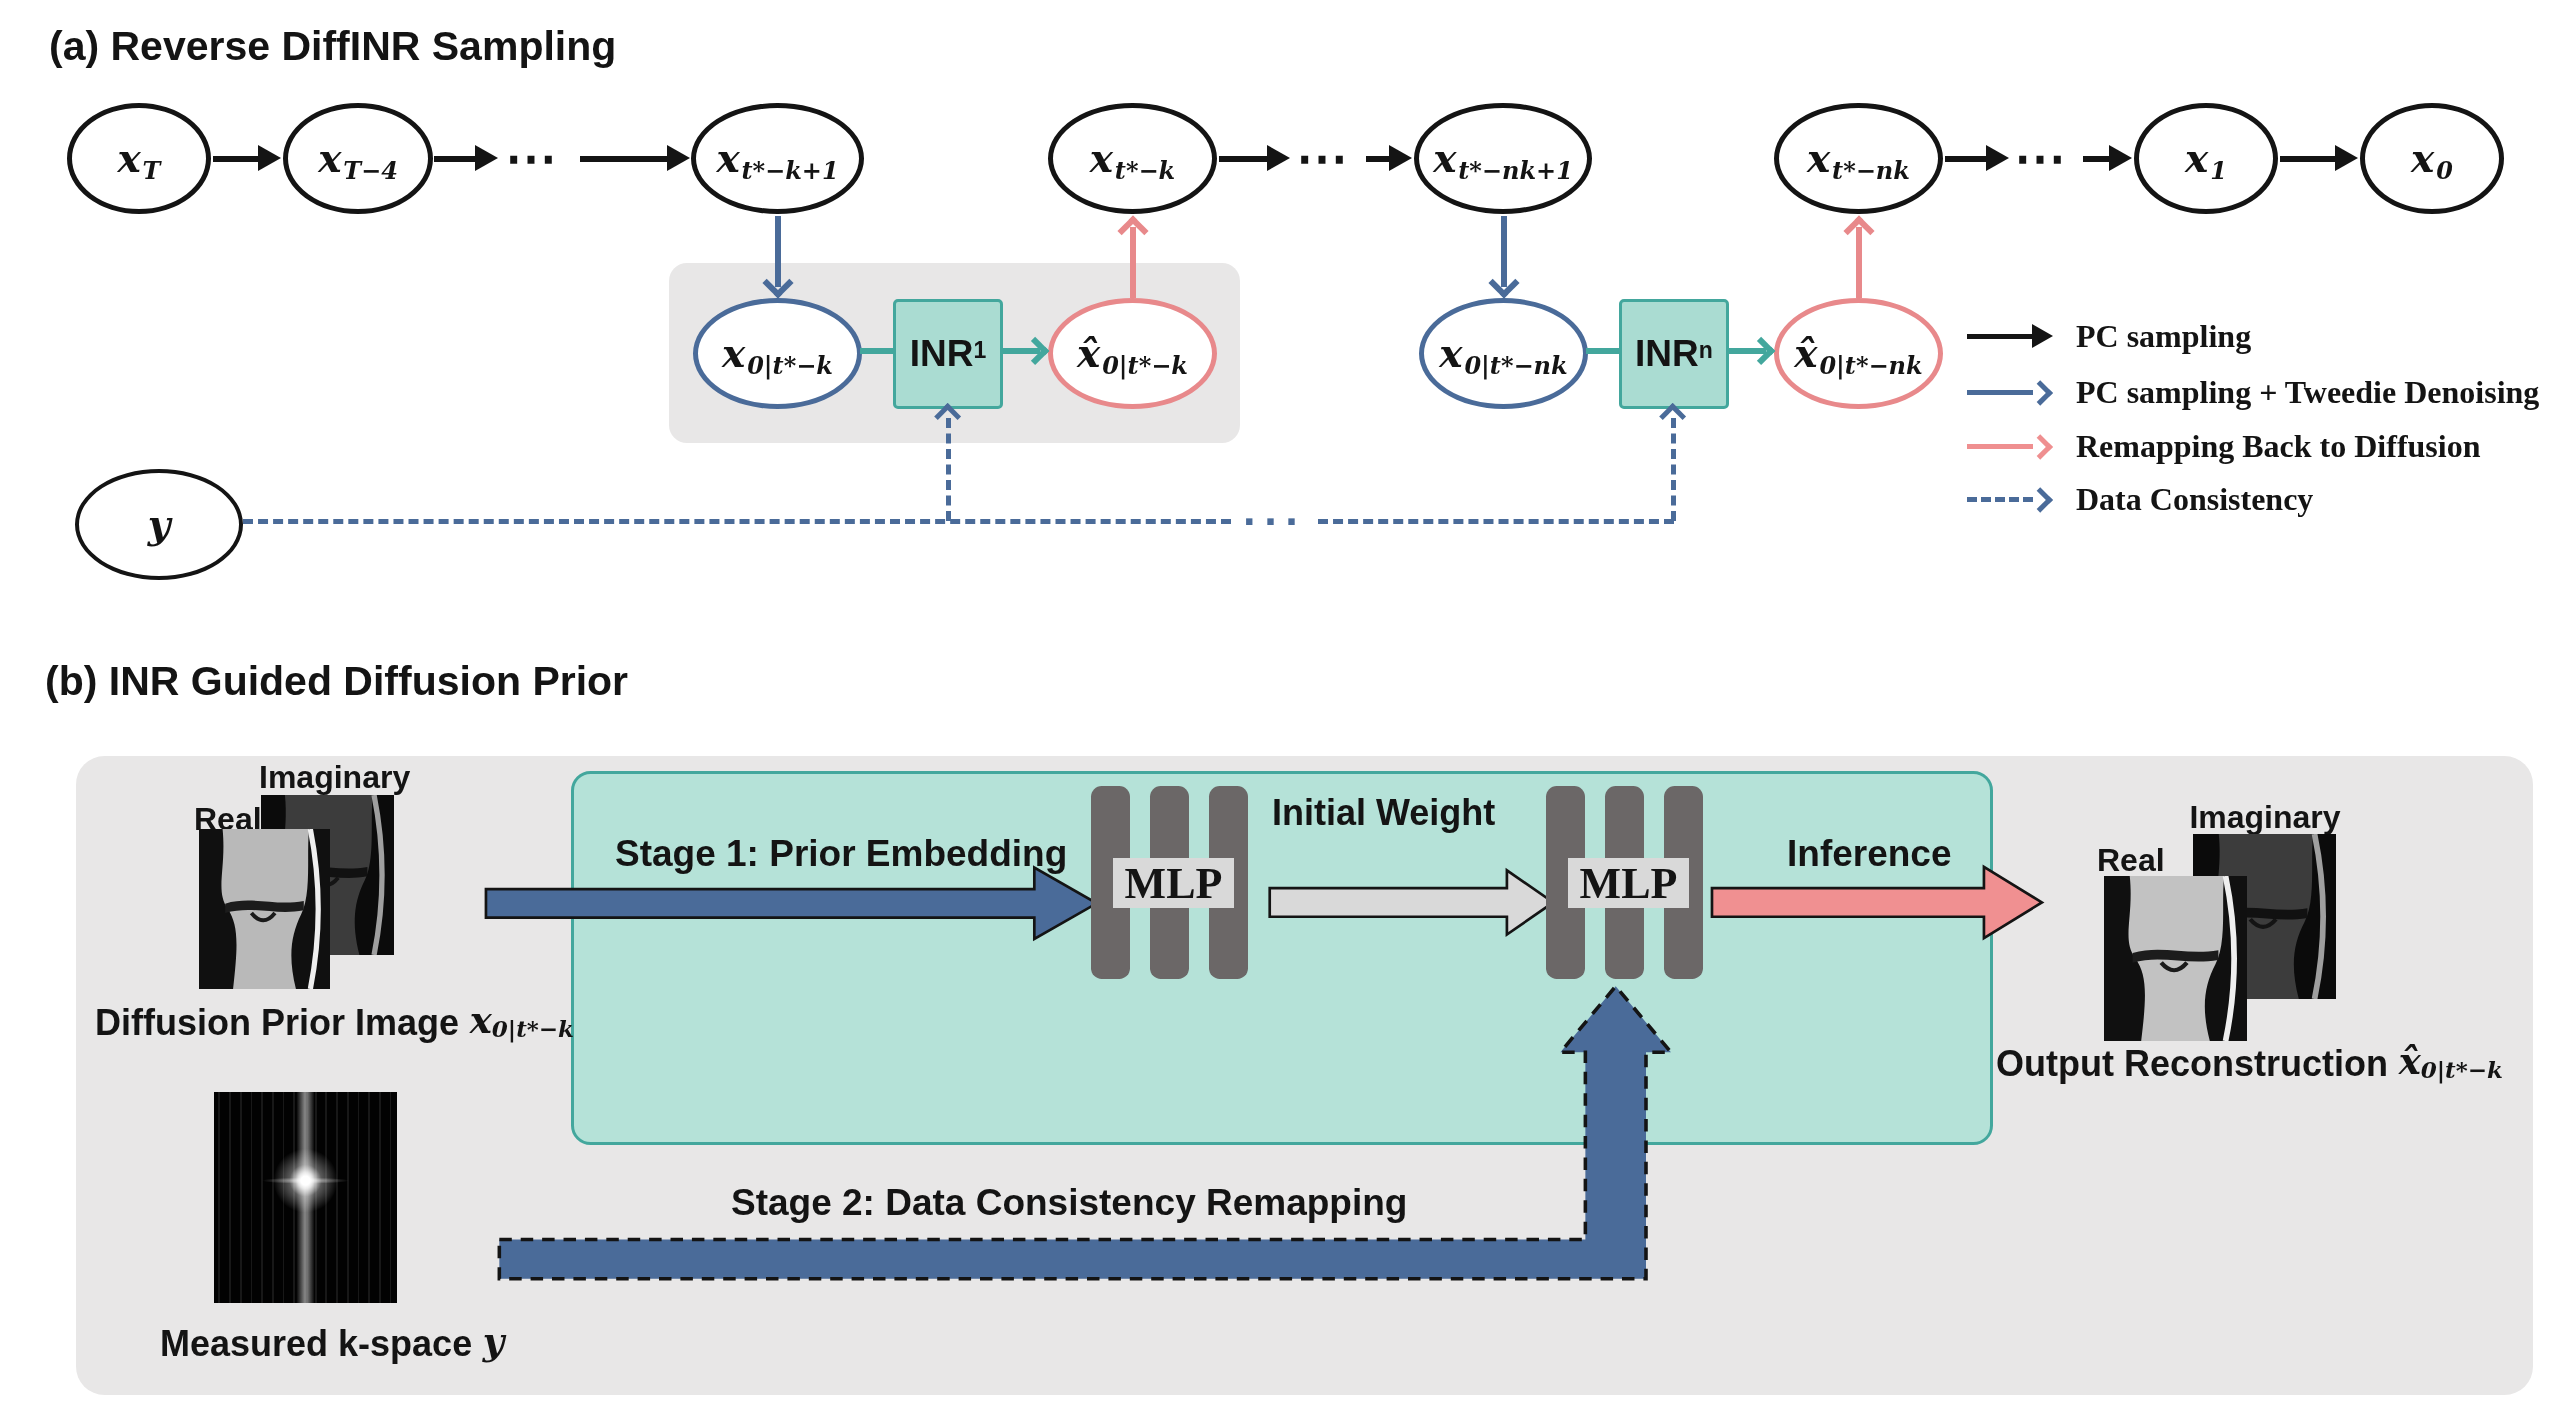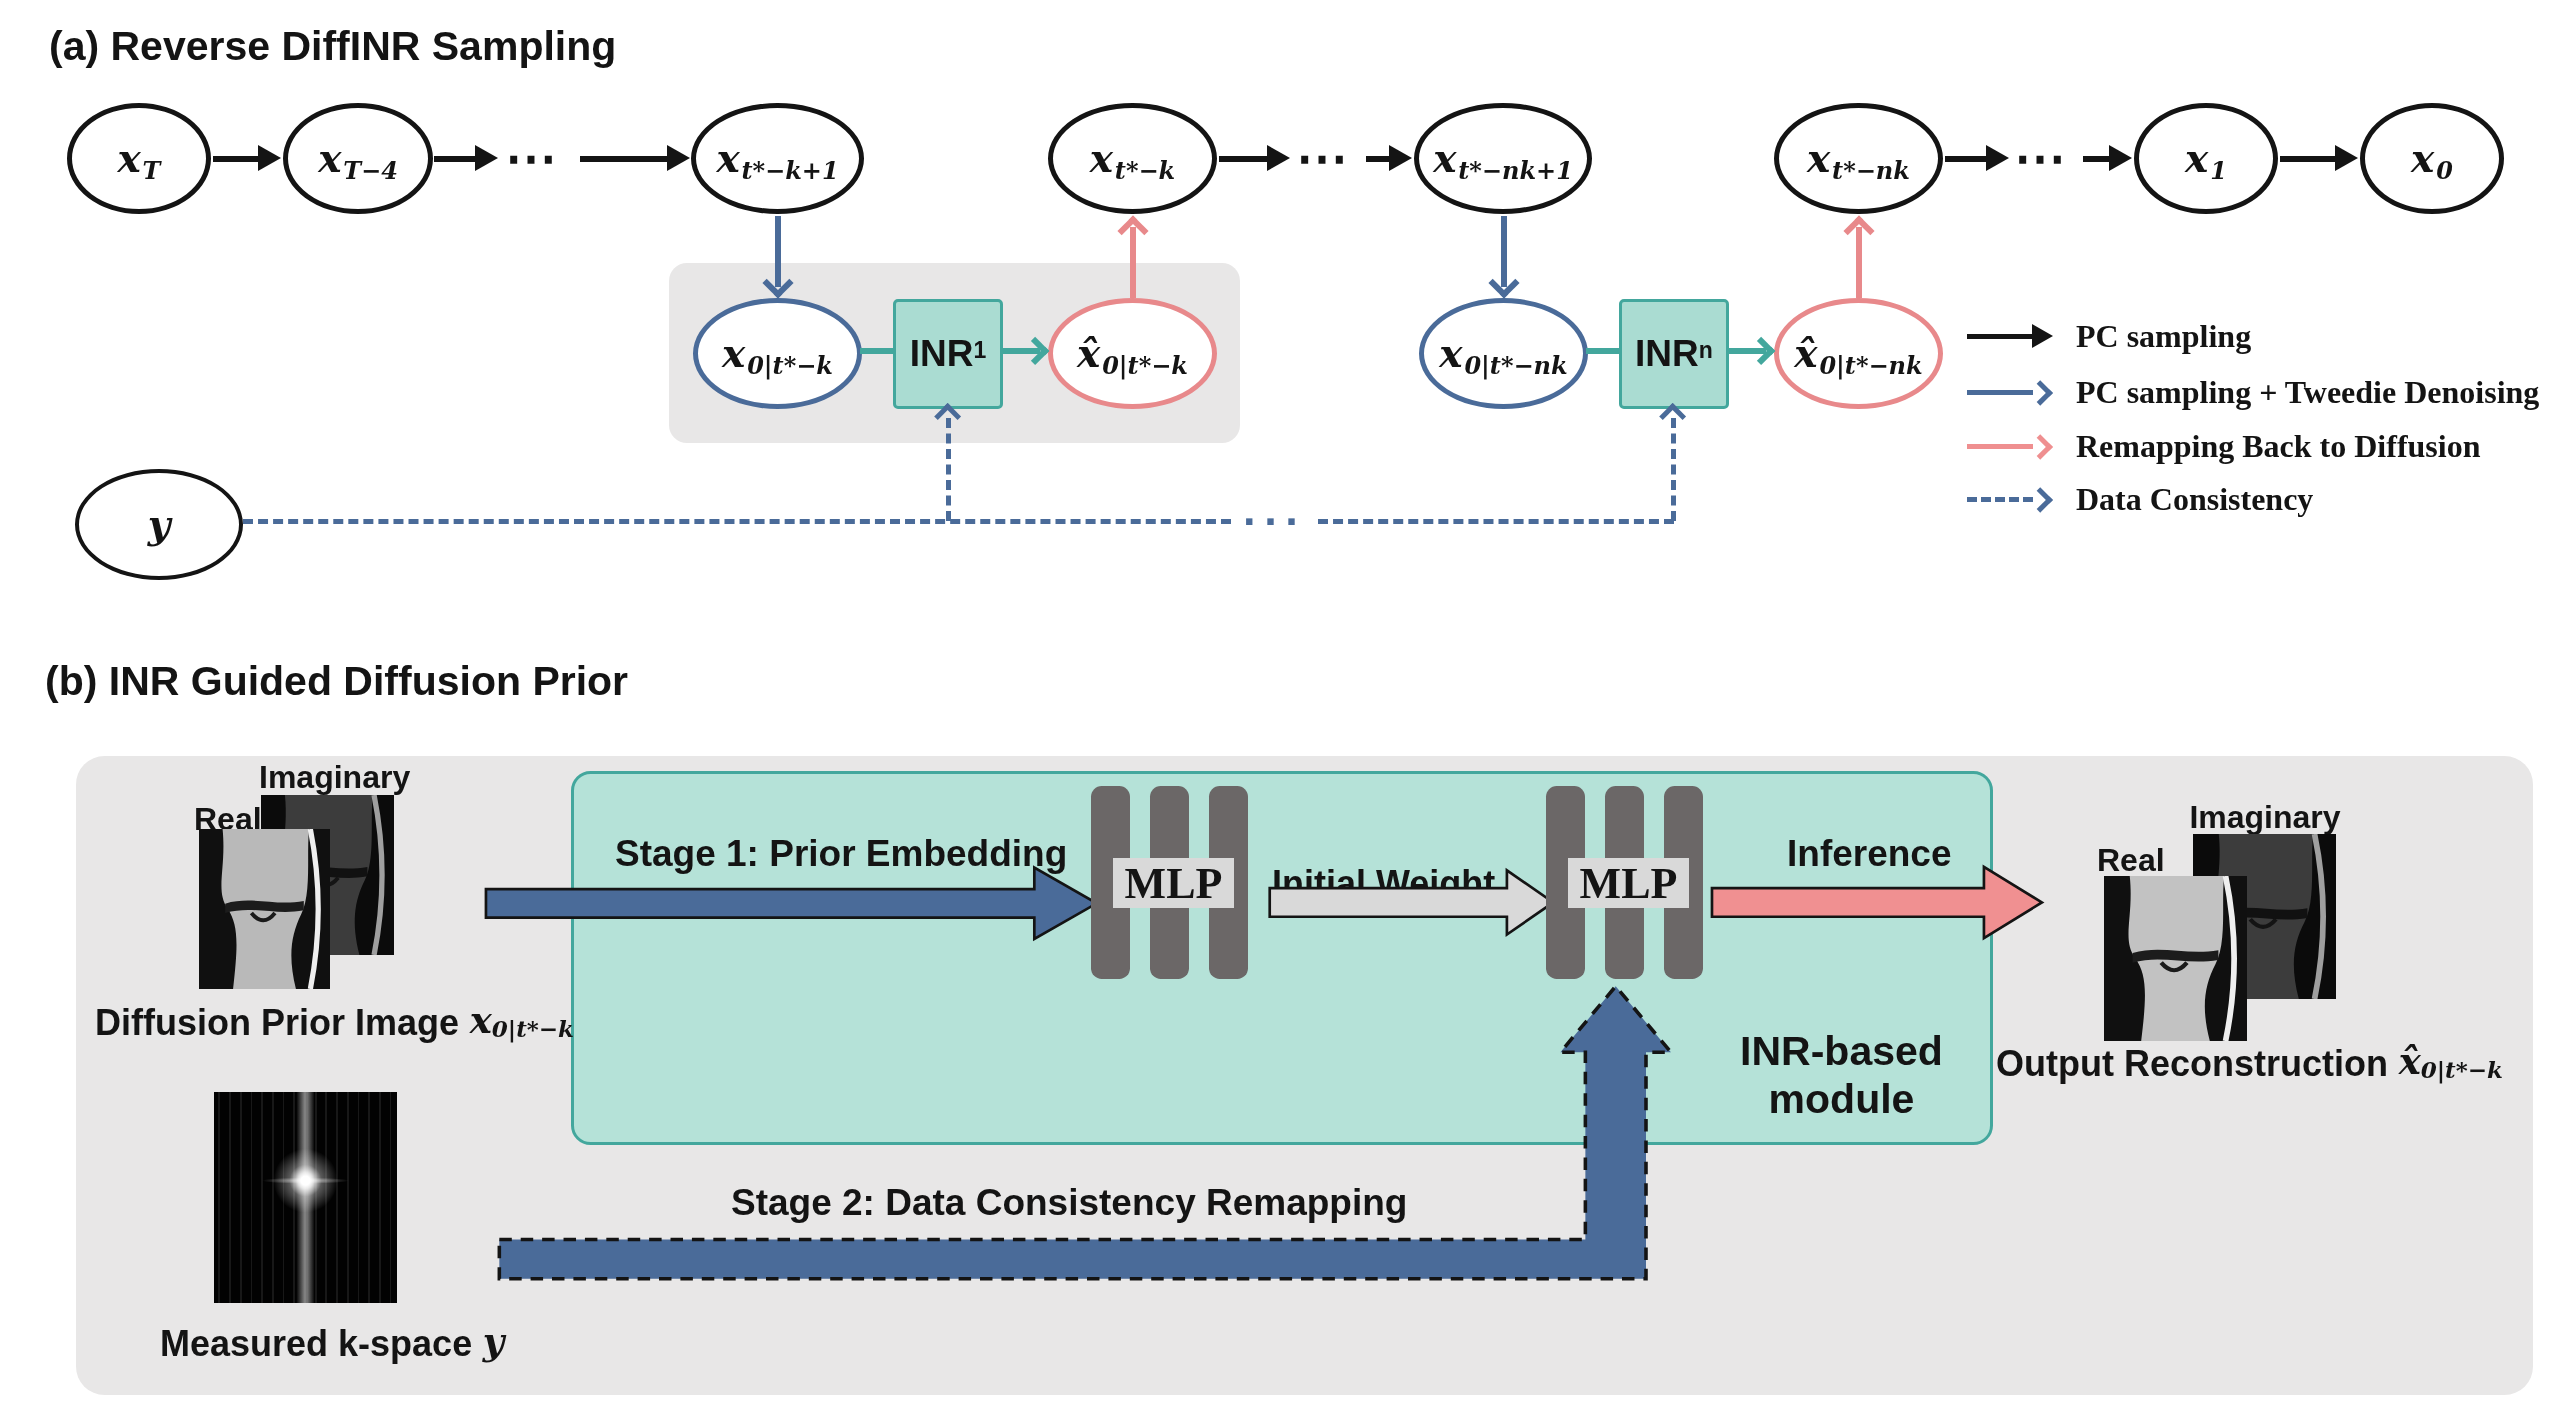--- a/index.html
+++ b/index.html
@@ -296,44 +296,40 @@
   </div>
 
   <div class="kspace" style="left:214px;top:1092px;width:183px;height:211px;"></div>
   <div class="caption" style="left:160px;top:1323px;">
     <span>Measured k-space</span>
     <span class="math">y</span>
   </div>
 
   <div class="blabel" style="left:615px;top:833px;">Stage 1: Prior Embedding</div>
   <div class="blabel" style="left:731px;top:1182px;">Stage 2: Data Consistency Remapping</div>
-  <div class="blabel" style="left:1272px;top:863px;font-size:36px;">Initial Weight</div>
+  <div class="blabel" style="left:1272px;top:792px;font-size:36px;">Initial Weight</div>
   <div class="blabel" style="left:1787px;top:833px;">Inference</div>
 
   <svg class="abs" style="left:0;top:0;width:2576px;height:1409px;pointer-events:none;" viewBox="0 0 2889 1580">
     <polygon points="545,997 1160,997 1160,973 1230,1013 1160,1053 1160,1029 545,1029" fill="#4a6b99" stroke="#141414" stroke-width="3"></polygon>
     <polygon points="1424,996 1690,996 1690,976 1742,1012 1690,1048 1690,1028 1424,1028" fill="#d9d9d9" stroke="#141414" stroke-width="3"></polygon>
     <polygon points="1920,996 2225,996 2225,972 2290,1012 2225,1052 2225,1028 1920,1028" fill="#f09091" stroke="#141414" stroke-width="3"></polygon>
     <path d="M560,1390 H1778 V1180 H1750 L1812,1106 L1874,1180 H1846 V1434 H560 Z" fill="#4a6b99" stroke="#141414" stroke-width="4" stroke-dasharray="14 10"></path>
   </svg>
 
   <div class="mlpbar" style="left:1091px;top:786px;"></div>
   <div class="mlpbar" style="left:1150px;top:786px;"></div>
   <div class="mlpbar" style="left:1209px;top:786px;"></div>
   <div class="mlplabel" style="left:1113px;top:858px;">MLP</div>
 
   <div class="mlpbar" style="left:1546px;top:786px;"></div>
   <div class="mlpbar" style="left:1605px;top:786px;"></div>
   <div class="mlpbar" style="left:1664px;top:786px;"></div>
   <div class="mlplabel" style="left:1568px;top:858px;">MLP</div>
 
-  <div class="modlabel" style="left:1721px;top:1027px;width:241px;">
-    <div>INR-based</div>
-    <div>module</div>
-  </div>
 
   <div class="imglabel" style="left:2185px;top:799px;width:160px;text-align:center;">Imaginary</div>
   <div class="mri" style="left:2193px;top:834px;width:143px;height:165px;">
     <svg viewBox="0 0 100 120" preserveAspectRatio="none">
       <rect width="100" height="120" fill="#0b0b0b"></rect>
       <path d="M18,0 C21,30 12,46 22,60 C30,72 30,86 26,120 L74,120 C68,96 70,80 78,64 C86,48 82,20 84,0 Z" fill="#3c3c3c"></path>
       <path d="M20,56 C40,50 58,58 80,54 L80,61 C58,65 40,57 20,63 Z" fill="#111"></path>
       <path d="M40,62 q9,11 18,0" stroke="#141414" stroke-width="3" fill="none"></path>
       <path d="M85,0 C93,40 93,80 85,120" stroke="#9f9f9f" stroke-width="4" fill="none"></path>
     </svg>

